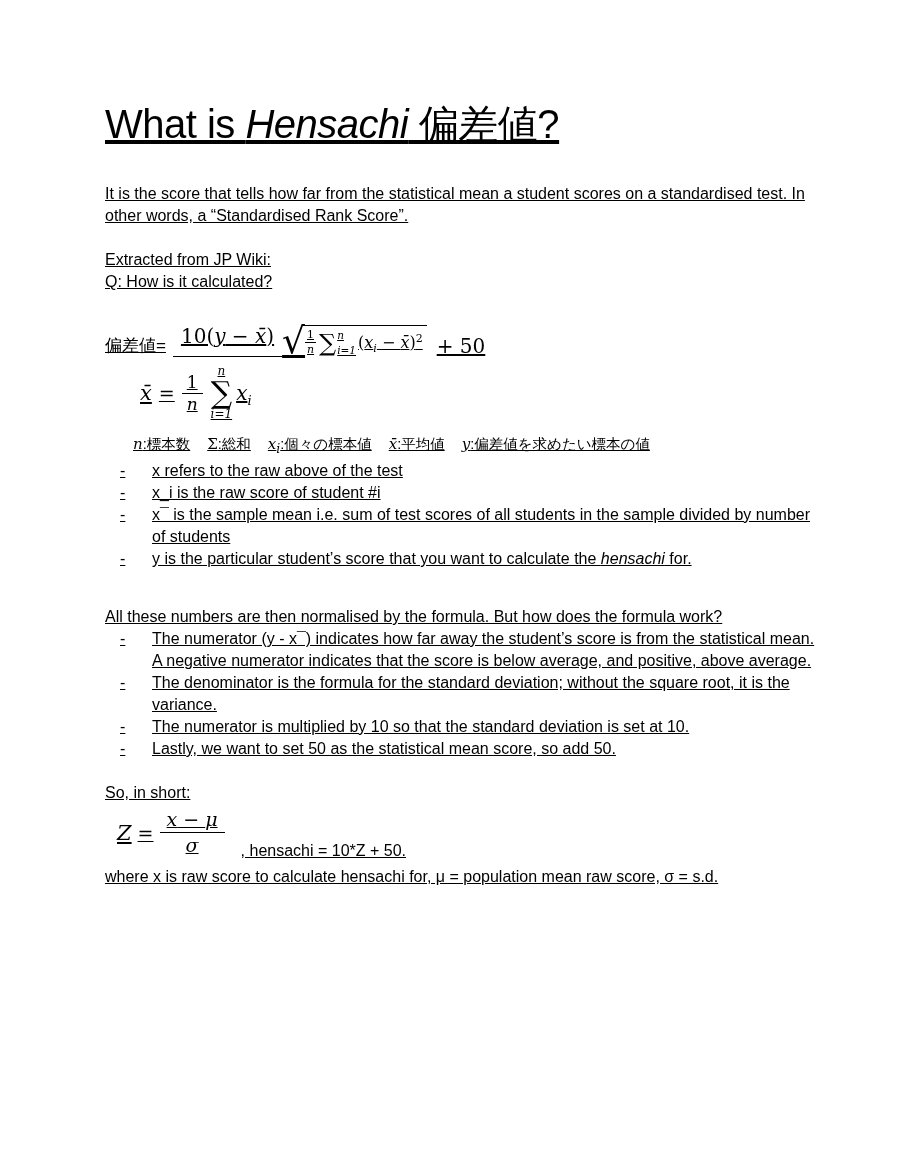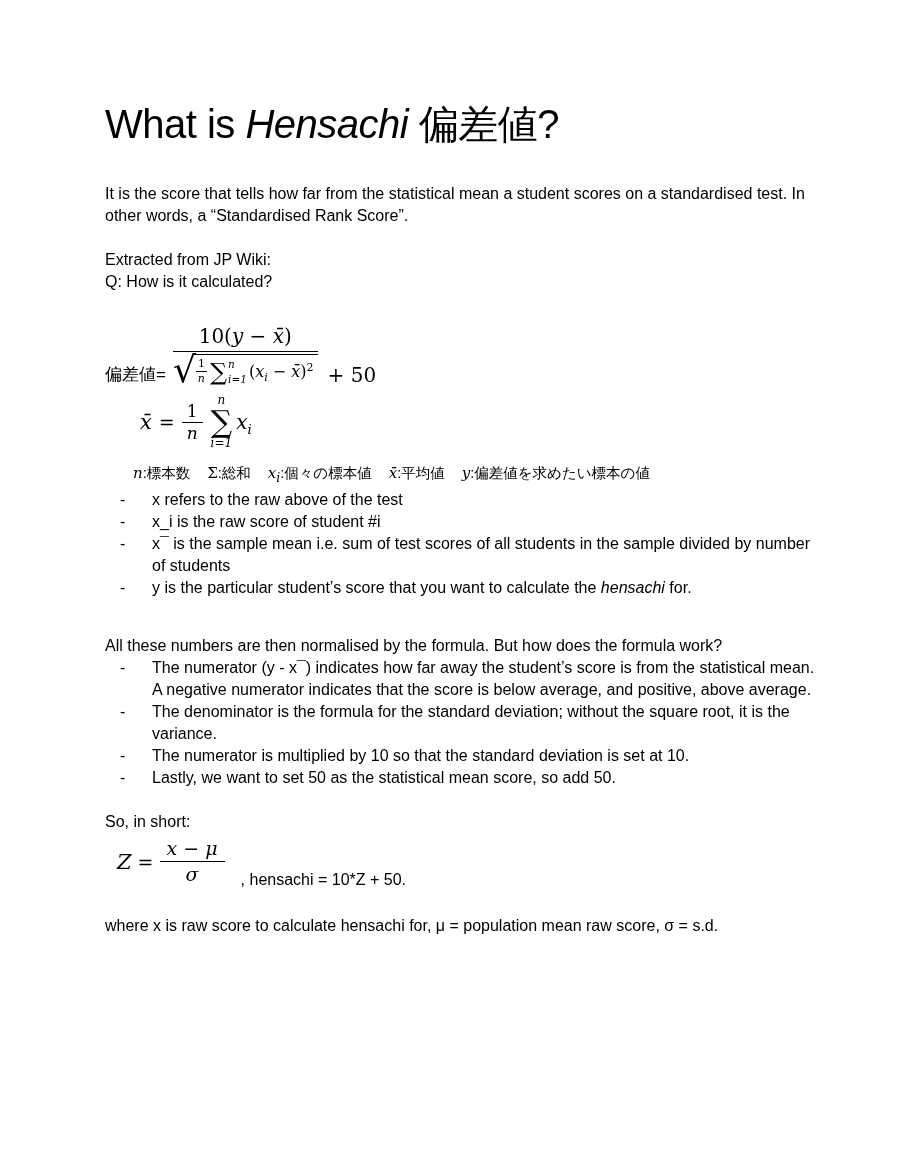--- a/index.html
+++ b/index.html
@@ -6,21 +6,21 @@
   html, body { margin: 0; padding: 0; }
   body {
     width: 900px; height: 1165px;
     background: #ffffff;
     color: #000000;
     font-family: "Liberation Sans", "DejaVu Sans", sans-serif;
     font-size: 16px; line-height: 22px;
     overflow: hidden;
   }
   .page { width: 900px; height: 1165px; background: #ffffff; }
-  .content { padding: 0 81px 0 105px; }
+  .content { padding: 0 81px 0 105px; text-decoration: underline; }
 
   
   .doc-title {
     margin: 100px 0 0 0;
     font-size: 40px; line-height: 48px;
     font-weight: 400; letter-spacing: -0.5px;
   }
   .doc-title .em { font-style: italic; }
 
   p { margin: 0; }
@@ -28,21 +28,21 @@
   .qa-block { margin-top: 22px; }
 
   
   .math-figure {
     margin-top: 30px;
     font-family: "DejaVu Serif", "Liberation Serif", serif;
   }
   .it { font-style: italic; }
   .mrow1 { display: flex; align-items: flex-end; }
   .cjk-lhs { font-family: "Liberation Sans", sans-serif; font-size: 17px; margin-right: 7px; white-space: nowrap; }
-  .frac-main { display: inline-flex; flex-direction: column; }
+  .frac-main { display: inline-flex; }
   .frac-num { font-size: 20px; line-height: 26px; text-align: center; border-bottom: 1.6px solid #000; padding: 0 8px 2px 8px; }
   .frac-den { display: flex; justify-content: center; align-items: flex-start; padding-top: 2px; }
   .sqrt-sign { font-size: 36px; line-height: 32px; margin-right: -2px; }
   .radicand { border-top: 1.6px solid #000; display: inline-flex; align-items: center; padding: 3px 4px 0 2px; }
   .sfrac { display: inline-flex; flex-direction: column; font-size: 11px; line-height: 12px; text-align: center; margin-right: 3px; }
   .sfrac .top { border-bottom: 1px solid #000; padding: 0 2px 1px 2px; }
   .sfrac .bot { padding-top: 1px; }
   .sum-inline { display: inline-flex; align-items: center; margin-right: 2px; }
   .sum-inline .sigma { font-size: 24px; line-height: 26px; }
   .sum-scripts { display: inline-flex; flex-direction: column; justify-content: space-between; height: 27px; font-size: 10.5px; line-height: 12px; margin-left: 1px; }
@@ -82,21 +82,21 @@
   .zrow { display: flex; align-items: center; margin: 4px 0 0 12px; font-family: "DejaVu Serif", "Liberation Serif", serif; }
   .z-lhs { font-size: 21px; font-style: italic; }
   .z-eq { font-size: 19px; margin: 0 6px; }
   .zfrac { display: inline-flex; flex-direction: column; text-align: center; font-size: 19px; line-height: 23px; }
   .zfrac .top { border-bottom: 1.5px solid #000; padding: 0 7px 1px 7px; }
   .zfrac .bot { padding-top: 1px; }
   .z-tail {
     font-family: "Liberation Sans", sans-serif; font-size: 16px;
     align-self: flex-end; transform: translateY(5px); margin-left: 16px;
   }
-  .footnote { margin-top: 29px; }
+  .footnote { margin-top: 9px; }
 </style>
 </head>
 <body>
 
 <div class="page">
   <div class="content">
 
     <h1 class="doc-title"><span>What is </span><span class="em">Hensachi</span><span> 偏差値?</span></h1>
 
     <p class="intro">It is the score that tells how far from the statistical mean a student scores on a standardised test. In other words, a “Standardised Rank Score”.</p>

